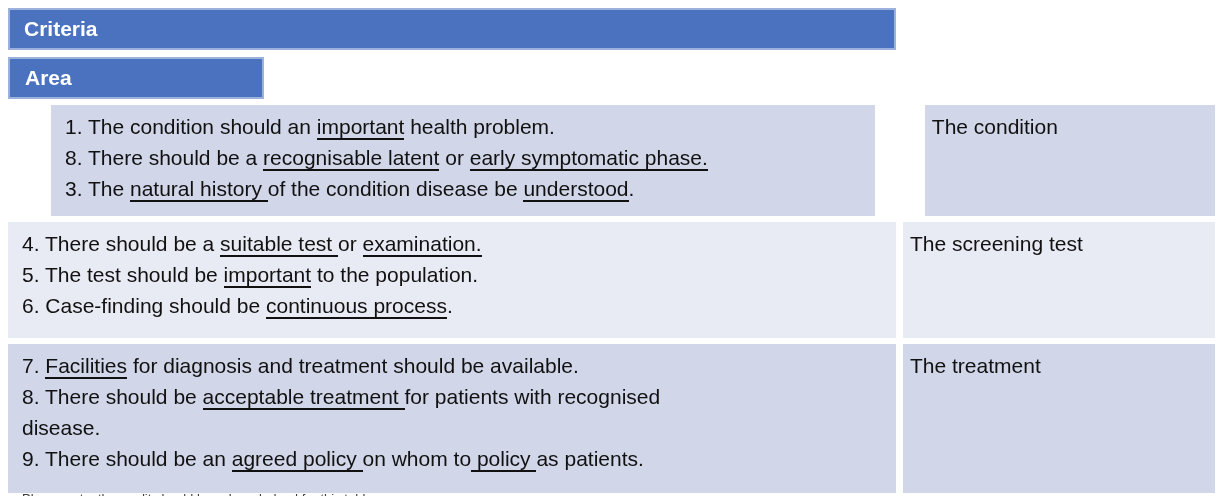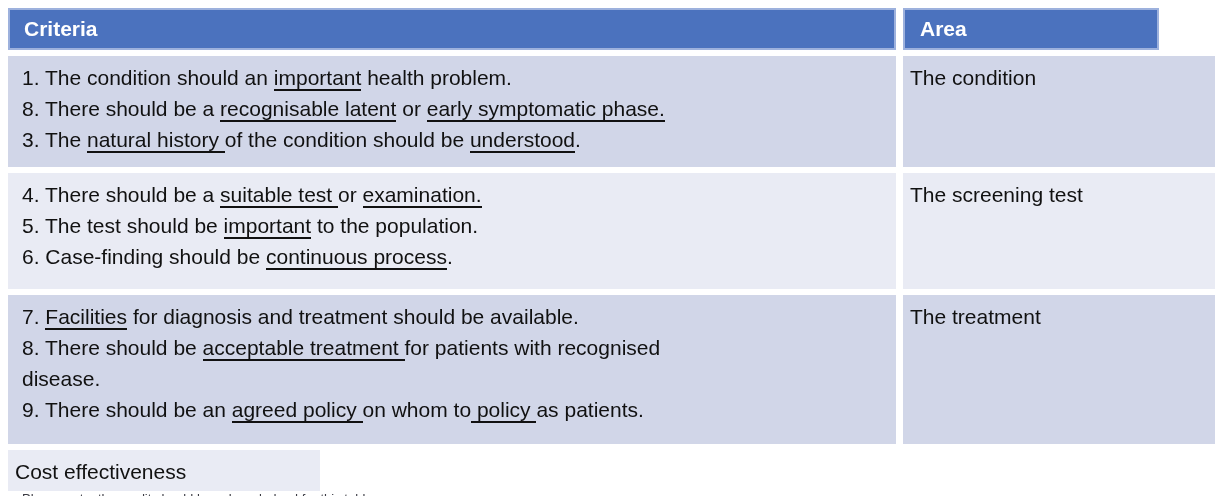--- a/index.html
+++ b/index.html
@@ -7,21 +7,21 @@
     position:relative;
     width:1230px;height:496px;
     background:#ffffff;
     overflow:hidden;
     font-family:"Liberation Sans", sans-serif;
     color:#111111;
   }
   .tbl{
     position:absolute;left:8px;top:8px;width:1207px;
   }
-  .thead{display:flex;gap:7px;margin-bottom:6px;}
+  .thead{display:flex;gap:7px;margin-bottom:6px;flex-direction:column;}
   .th{
     box-sizing:border-box;
     height:42px;
     background:var(--header-bg,#4b72be);
     border:2px solid var(--header-border,#9db1dd);
     color:#ffffff;
     font-weight:bold;
     font-size:21px;
     display:flex;align-items:center;
   }
@@ -29,21 +29,21 @@
   .th-area{width:256px;padding-left:15px;}
   .tr{display:flex;gap:7px;margin-bottom:6px;}
   .td{
     box-sizing:border-box;
     font-size:21px;line-height:31px;
   }
   .td-criteria{width:888px;padding:6px 0 0 14px;}
   .td-area{width:312px;padding:6px 8px 0 7px;}
   .tr:nth-child(odd) .td{background:var(--row-dark,#d1d6e8);}
   .tr:nth-child(even) .td{background:var(--row-light,#e9ebf4);}
-  .tr:nth-child(1) .td{height:111px;}
+  .tr:nth-child(1) .td{height:111px;margin-left:43px;}
   .tr:nth-child(2) .td{height:116px;}
   .tr:nth-child(3) .td{height:149px;}
   .tr:nth-child(4) .td{height:41px;}
   .line{white-space:pre;display:block;}
   .u{border-bottom:2px solid #111111;}
   .caption{
     position:absolute;left:22px;top:491px;
     font-size:13px;color:#3a3a42;
     white-space:nowrap;
   }
@@ -55,21 +55,21 @@
   <div class="tbl">
     <div class="thead">
       <div class="th th-criteria">Criteria</div>
       <div class="th th-area">Area</div>
     </div>
     <div>
         <div class="tr">
           <div class="td td-criteria">
             <div class="line"><span class="">1. The condition should an </span><span class="u">important</span><span class=""> health problem.</span></div>
             <div class="line"><span class="">8. There should be a </span><span class="u">recognisable latent</span><span class=""> or </span><span class="u">early symptomatic phase.</span></div>
-            <div class="line"><span class="">3. The </span><span class="u">natural history </span><span class="">of the condition should be </span><span class="u">understood</span><span class="">.</span></div>
+            <div class="line"><span class="">3. The </span><span class="u">natural history </span><span class="">of the condition disease be </span><span class="u">understood</span><span class="">.</span></div>
           </div>
           <div class="td td-area">The condition</div>
         </div>
         <div class="tr">
           <div class="td td-criteria">
             <div class="line"><span class="">4. There should be a </span><span class="u">suitable test </span><span class="">or </span><span class="u">examination.</span></div>
             <div class="line"><span class="">5. The test should be </span><span class="u">important</span><span class=""> to the population.</span></div>
             <div class="line"><span class="">6. Case-finding should be </span><span class="u">continuous process</span><span class="">.</span></div>
           </div>
           <div class="td td-area">The screening test</div>

